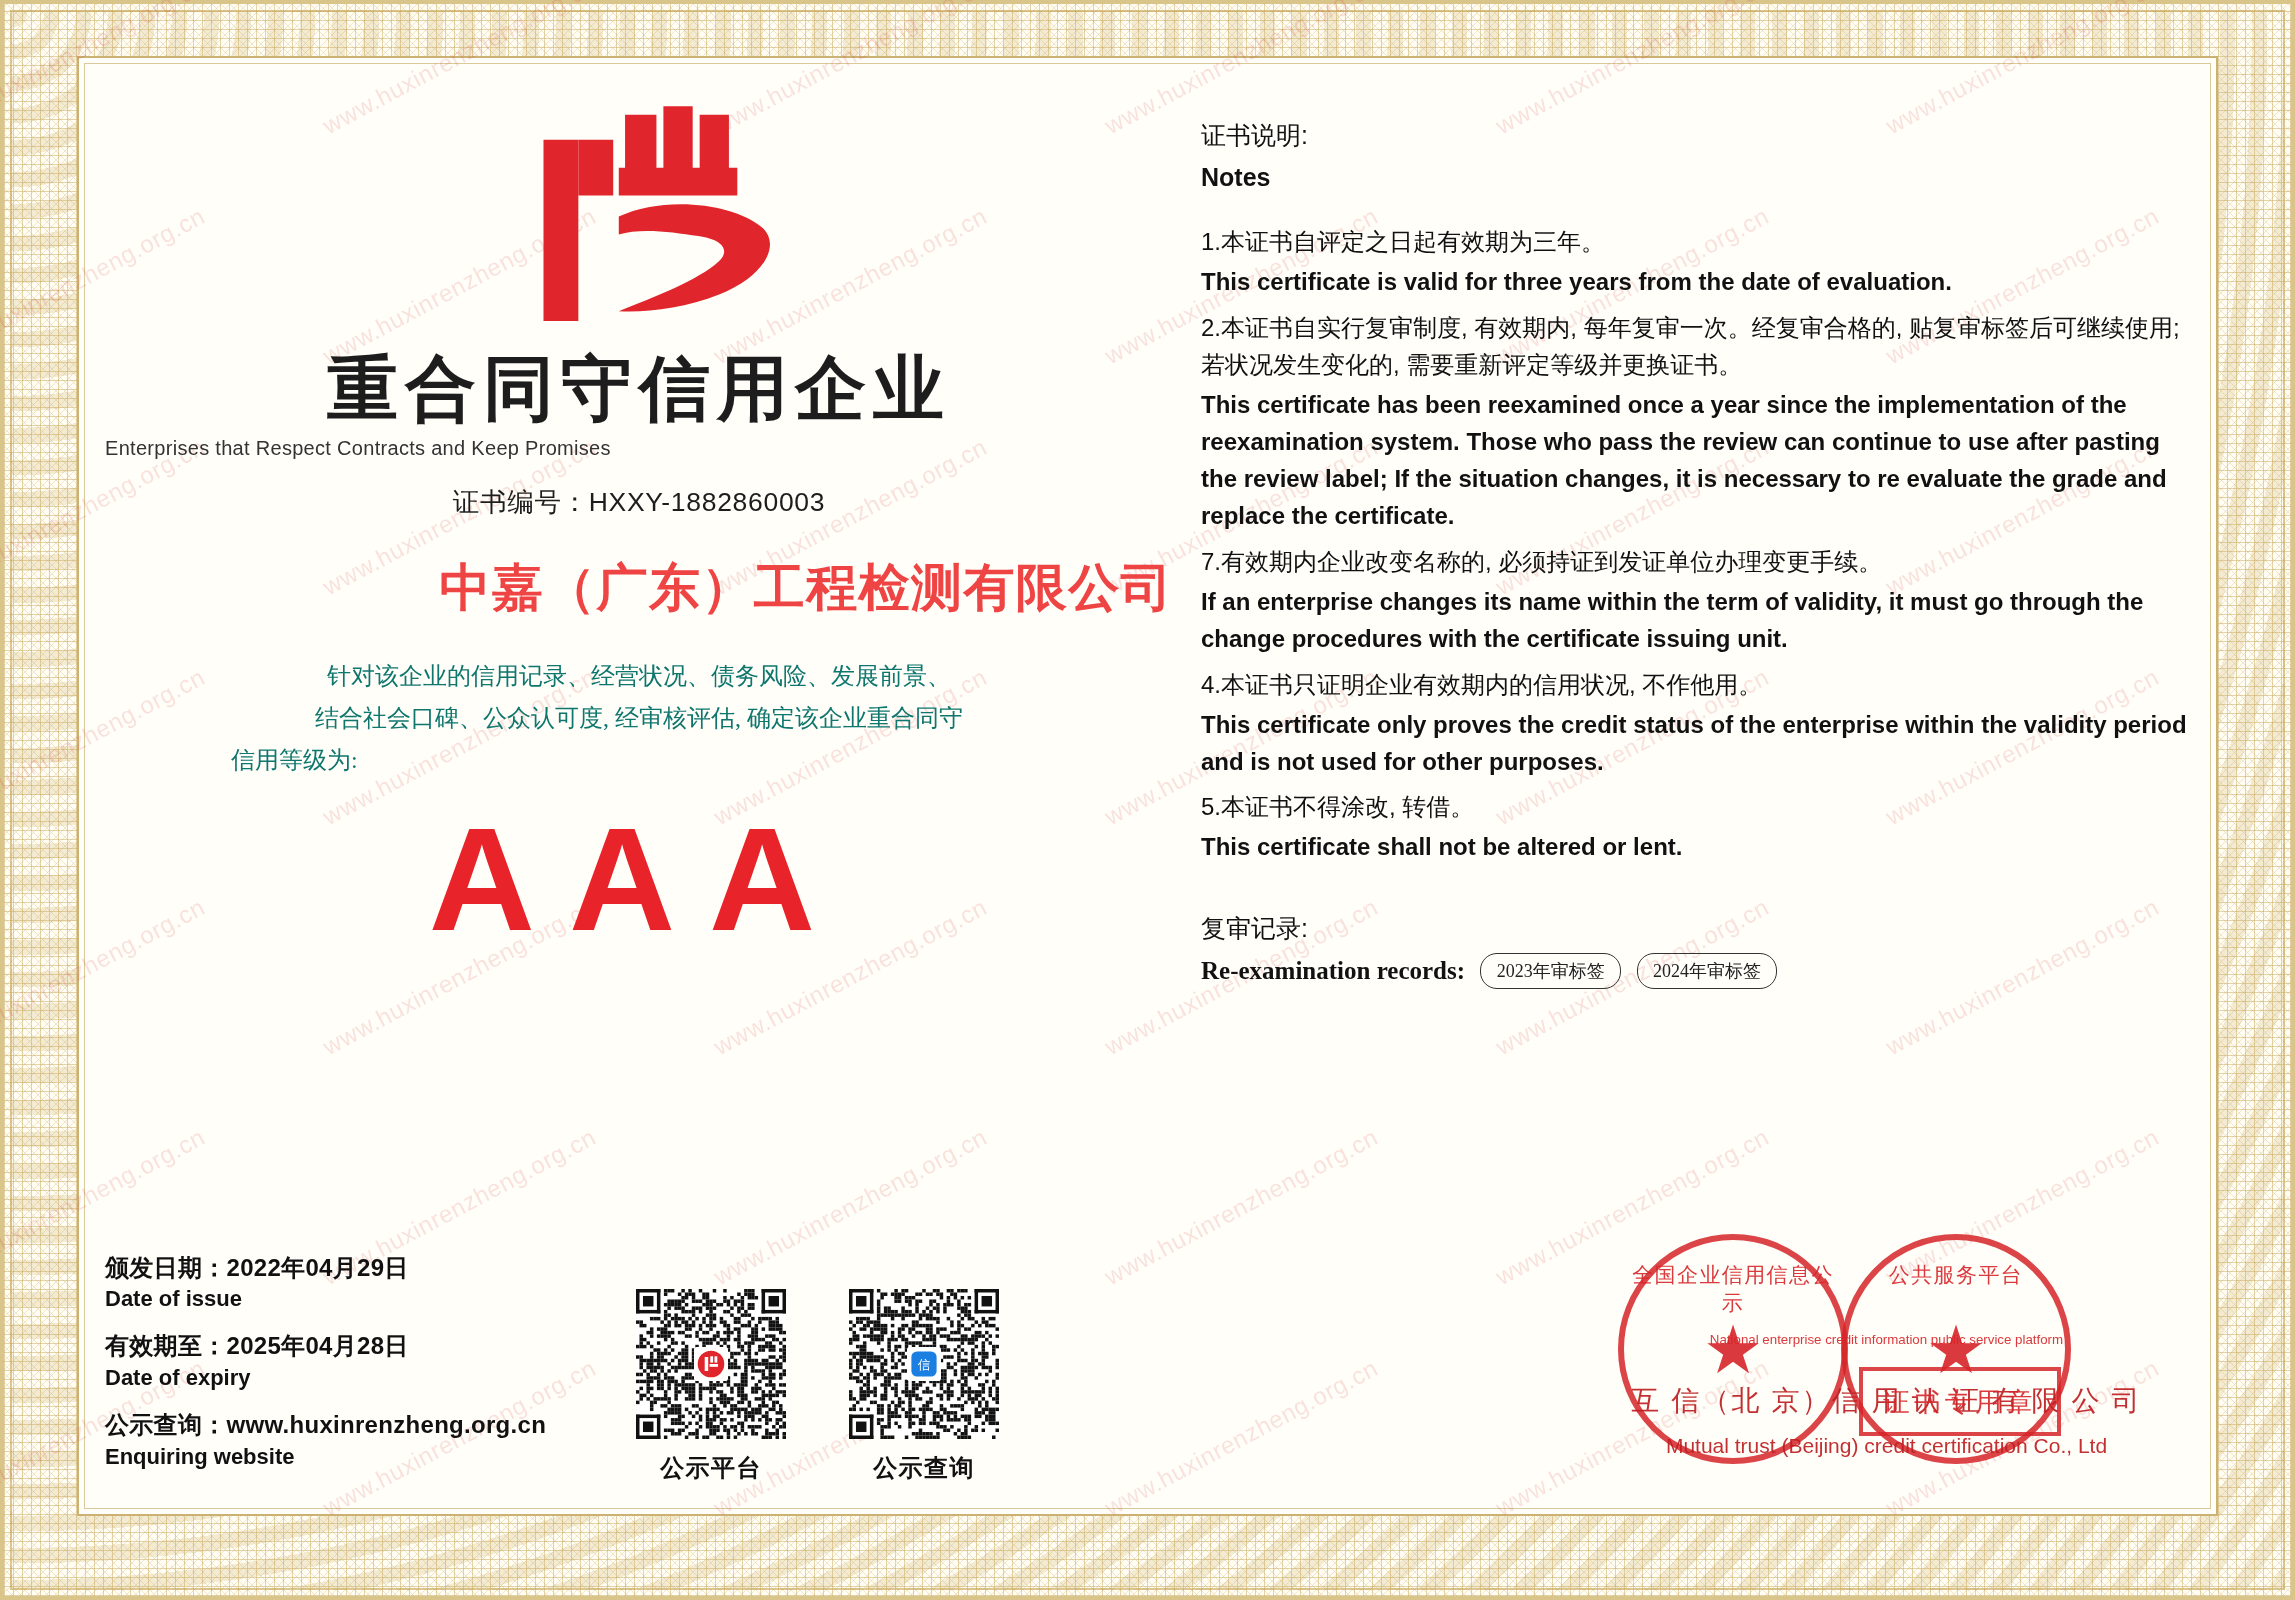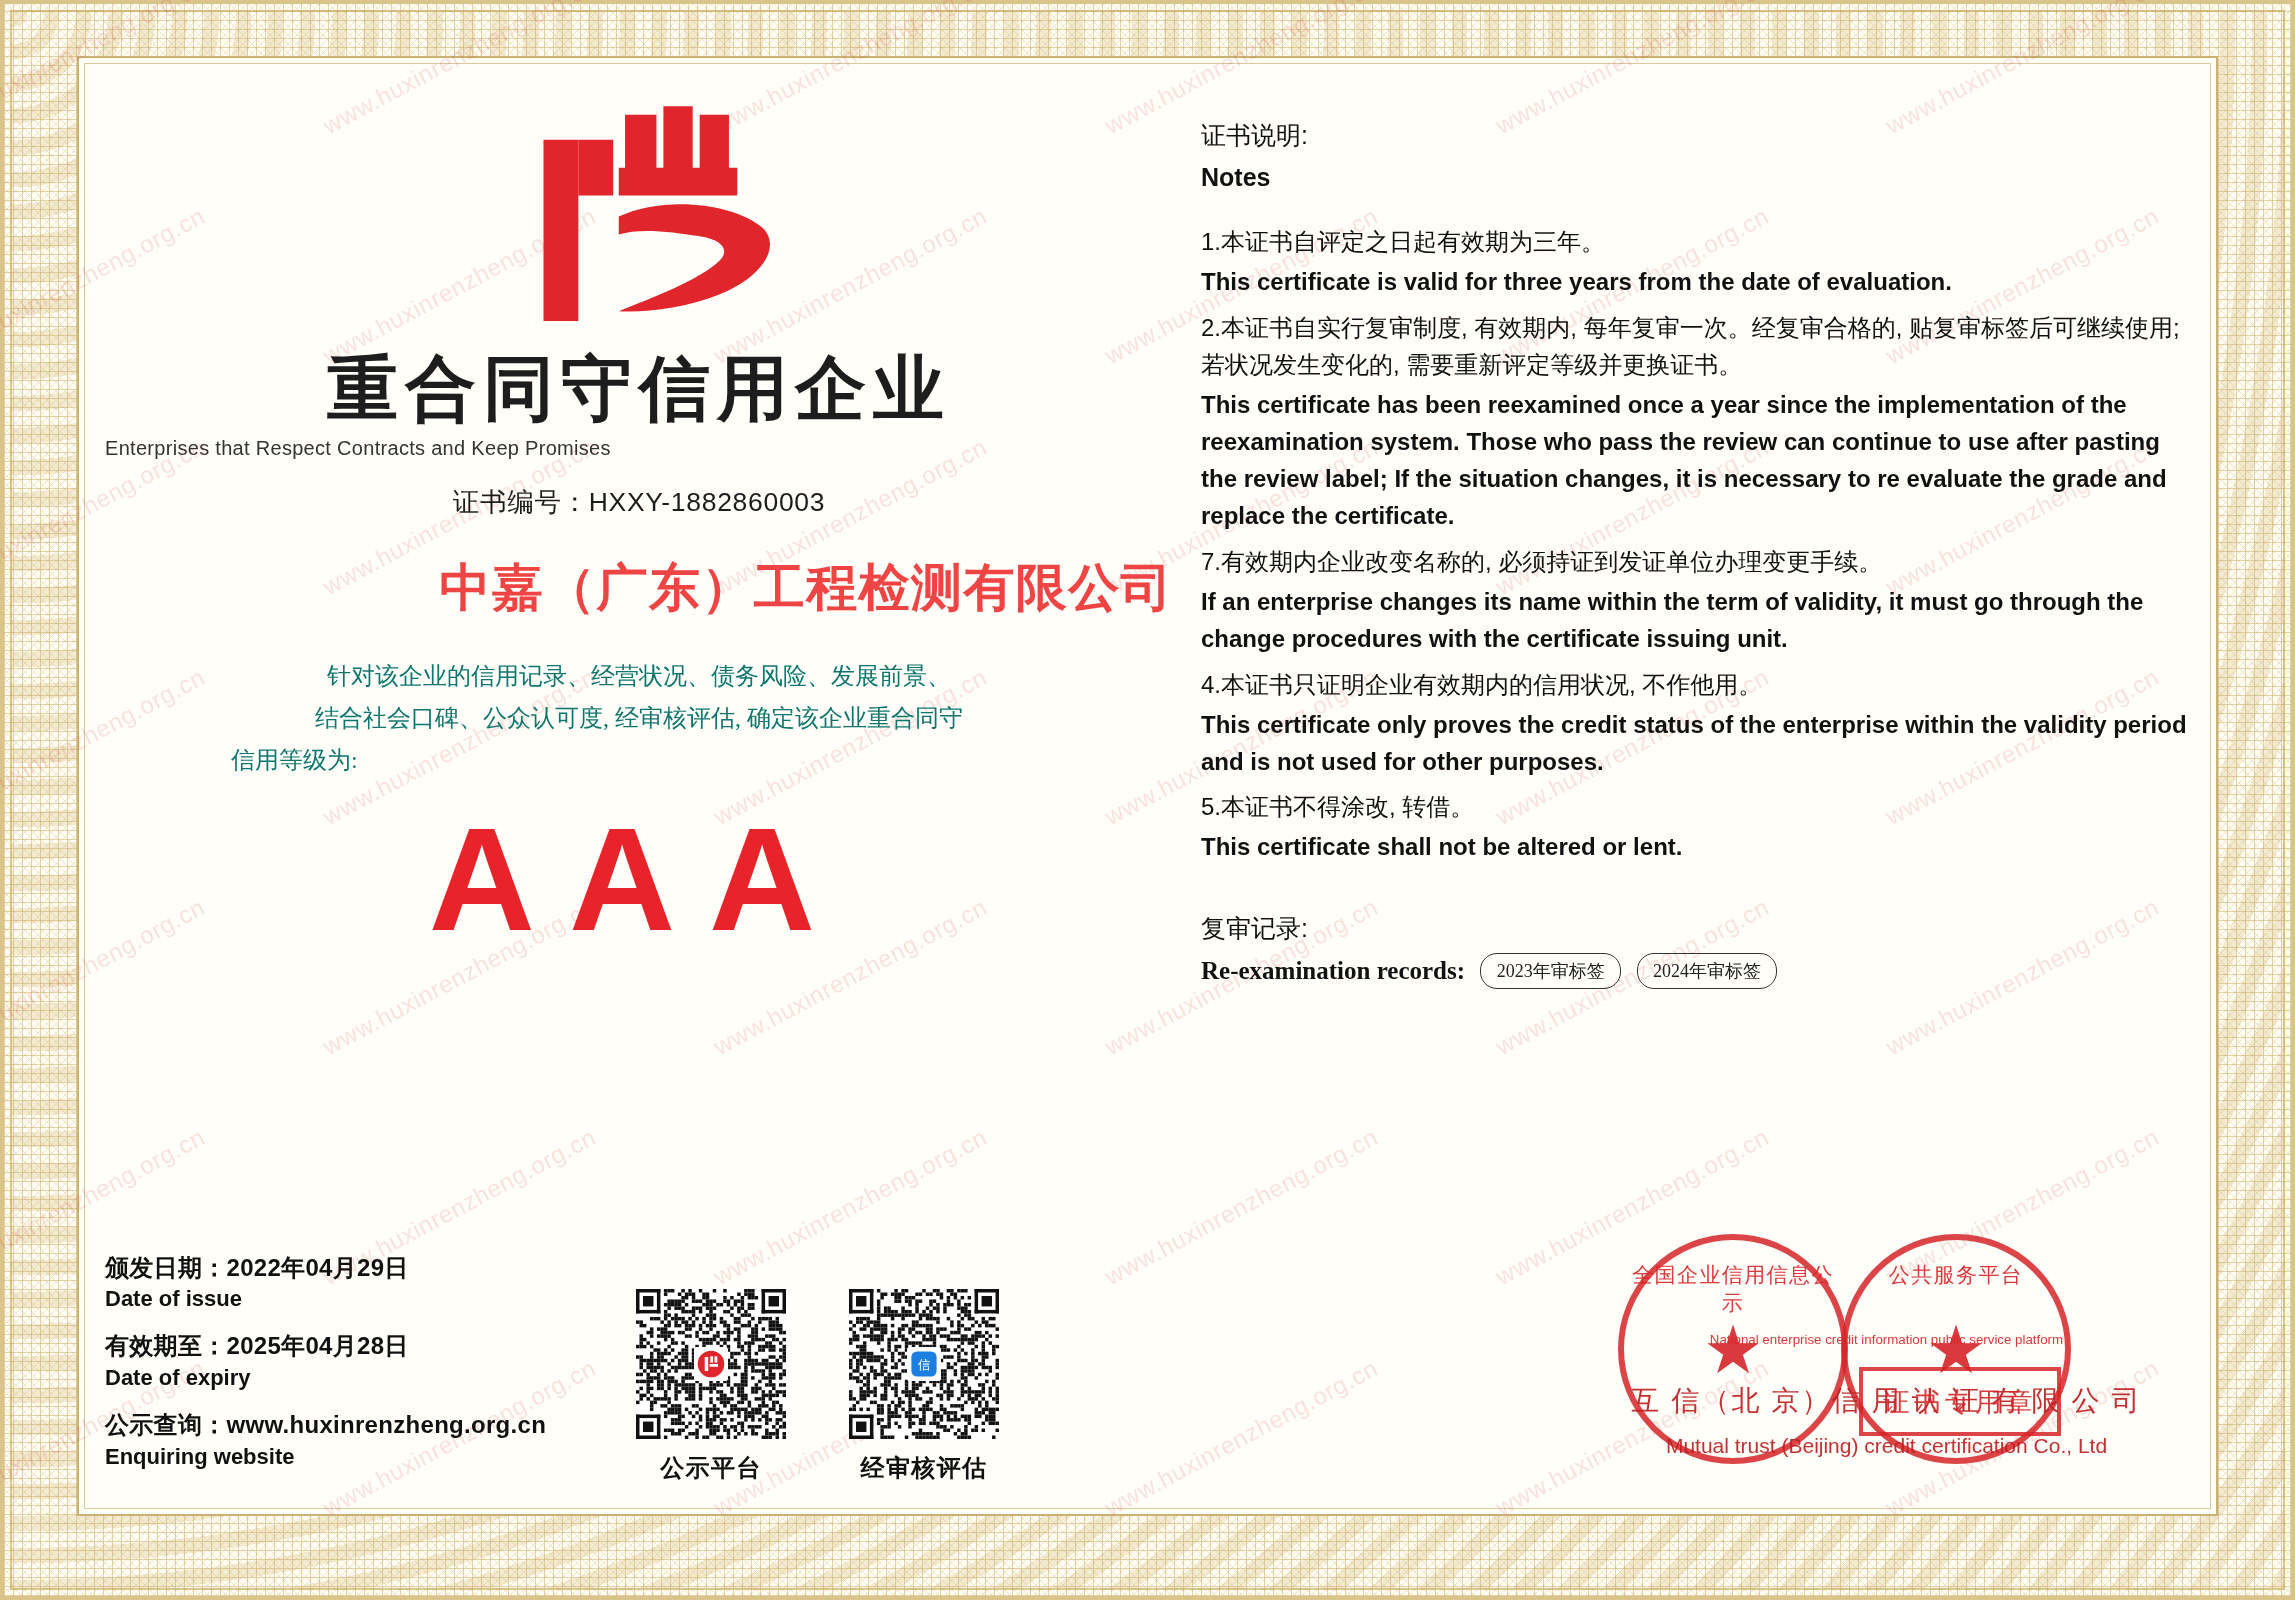--- a/index.html
+++ b/index.html
@@ -2033,21 +2033,21 @@
                     <rect x="2" y="38" width="3" height="3"></rect>
                   </g>
               </svg>
               <div class="qr-center-logo">
                 <svg width="28" height="28" viewBox="0 0 40 40">
                     <rect x="2" y="2" width="36" height="36" rx="8" fill="#1a7fe0"></rect>
                     <text x="20" y="27" font-size="18" fill="#fff" text-anchor="middle" font-family="Liberation Sans, sans-serif">信</text>
                   </svg>
               </div>
             </div>
-            <div class="qr-caption">经审核评估</div>
+            <div class="qr-caption">公示查询</div>
           </div>
         </div>
       </div>
     </div>
 
     <div class="col-divider"></div>
 
     <div class="col-right">
 
       <div class="notes-head-cn">证书说明:</div>

